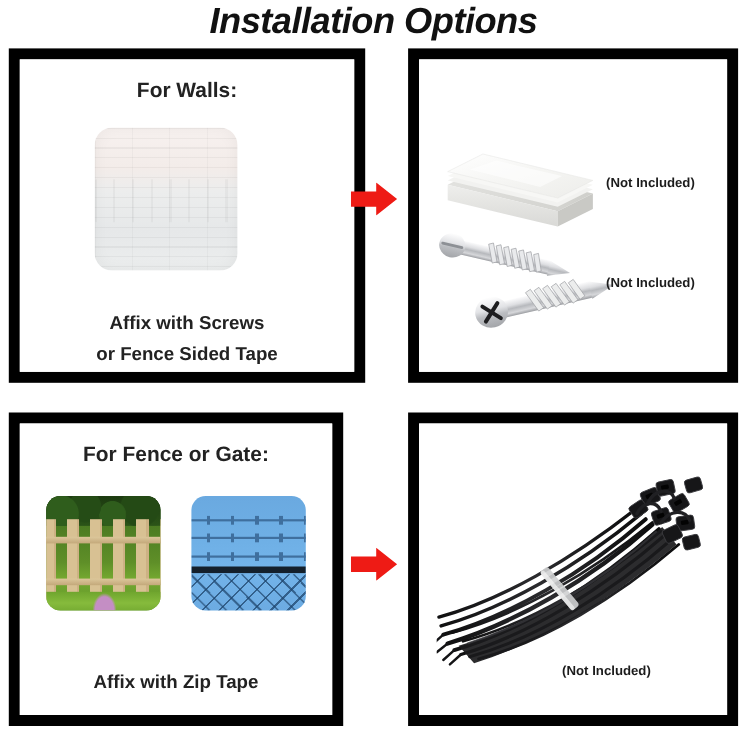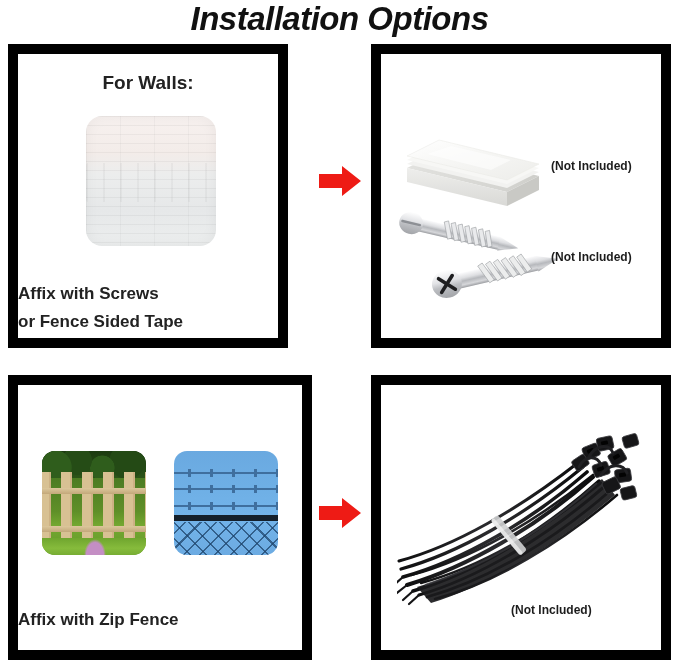--- a/index.html
+++ b/index.html
@@ -38,21 +38,21 @@
     background: #ffffff;
     border: 10px solid #000000;
     box-sizing: border-box;
   }
   .panel-inner {
     position: absolute;
     left: 0; top: 0; right: 0; bottom: 0;
     background: #ffffff;
     overflow: hidden;
   }
-  #panel-walls      { left: 8px;   top: 44px;  width: 280px; height: 304px; }
+  #panel-walls      { left: 8px;   top: 44px;  width: 324px; height: 304px; }
   #panel-wall-parts { left: 371px; top: 44px;  width: 300px; height: 304px; }
   #panel-fence      { left: 8px;   top: 375px; width: 304px; height: 285px; }
   #panel-zipties    { left: 371px; top: 375px; width: 300px; height: 285px; }
 
   .panel-heading {
     position: absolute;
     left: 0;
     width: 100%;
     text-align: center;
     font-size: 19px;
@@ -60,21 +60,21 @@
     color: #222222;
     white-space: nowrap;
   }
   #walls-heading { top: 18px; }
   #fence-heading { top: 18px; }
 
   .panel-caption {
     position: absolute;
     left: 0;
     width: 100%;
-    text-align: left;
+    text-align: center;
     font-size: 17px;
     font-weight: bold;
     color: #222222;
     white-space: nowrap;
   }
   #walls-caption-1 { top: 230px; }
   #walls-caption-2 { top: 258px; }
   #fence-caption-1 { top: 225px; }
 
   .not-included {
@@ -369,39 +369,40 @@
       </svg>
     </div>
 
     <div class="not-included" id="screw-not-included">(Not Included)</div>
   </div>
 </div>
 
 <div class="panel" id="panel-fence">
   <div class="panel-inner">
 
+    <div class="panel-heading" id="fence-heading">For Fence or Gate:</div>
 
     <div class="fence-photo" id="fence-photo-wood">
       <div class="hedge"></div>
       <div class="pickets"></div>
       <div class="rail-top"></div>
       <div class="rail-bottom"></div>
       <div class="grass-strip"></div>
       <div class="path"></div>
     </div>
 
     <div class="fence-photo" id="fence-photo-chain">
       <div class="barb barb-1"></div>
       <div class="barb barb-2"></div>
       <div class="barb barb-3"></div>
       <div class="rail"></div>
       <div class="mesh"></div>
     </div>
 
-    <div class="panel-caption" id="fence-caption-1">Affix with Zip Fence</div>
+    <div class="panel-caption" id="fence-caption-1">Affix with Zip Tape</div>
   </div>
 </div>
 
 <div class="red-arrow" id="arrow-bottom">
   <svg width="42" height="30" viewBox="0 0 42 30" xmlns="http://www.w3.org/2000/svg">
     <polygon points="0,8 23,8 23,0 42,15 23,30 23,22 0,22" fill="#ee1b15"></polygon>
   </svg>
 </div>
 
 <div class="panel" id="panel-zipties">

